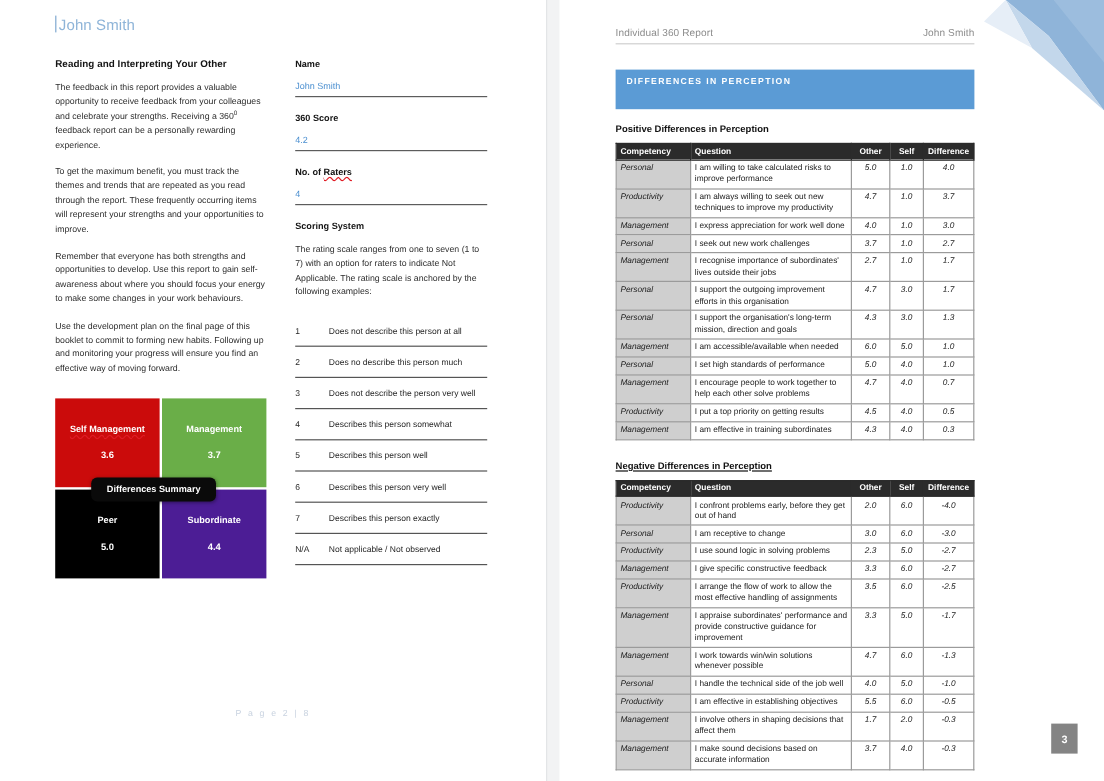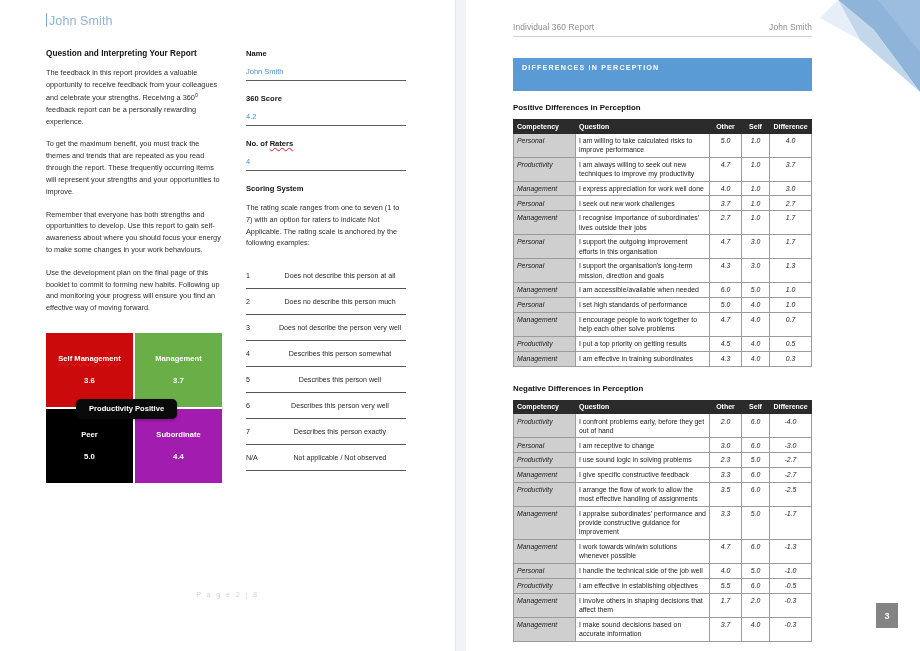--- a/index.html
+++ b/index.html
@@ -172,21 +172,21 @@
   .scale-rows { margin-top: 14px; }
   .scale-row {
     display: flex;
     align-items: flex-start;
     font-size: 7.1px;
     color: #262626;
     border-bottom: 1.1px solid #555;
     padding: 9px 0 8px 0;
   }
   .scale-row .s-num { width: 28px; flex: 0 0 28px; }
-  .scale-row .s-txt { flex: 1; text-align: center; }
+  .scale-row .s-txt { flex: 1; }
 
   .page-footer {
     position: absolute;
     left: 0;
     right: 0;
     bottom: 52px;
     text-align: center;
     font-size: 7.3px;
     color: #c9d3e0;
     letter-spacing: 1.8px;
@@ -300,21 +300,21 @@
 <div class="viewport">
 
   <div class="page page-left">
     <div class="lp-inner">
 
       <div class="doc-title">John Smith</div>
 
       <div class="two-col">
 
         <div class="col-a">
-          <div class="sec-head">Question and Interpreting Your Report</div>
+          <div class="sec-head">Reading and Interpreting Your Other</div>
 
           <p class="body-p">
             The feedback in this report provides a valuable opportunity to receive feedback from your
             colleagues and celebrate your strengths. Receiving a 360<sup>0</sup>
             feedback report can be a personally rewarding experience.
           </p>
           <p class="body-p">To get the maximum benefit, you must track the themes and trends that are repeated as you read through the report. These frequently occurring items will represent your strengths and your opportunities to improve.</p>
           <p class="body-p">Remember that everyone has both strengths and opportunities to develop. Use this report to gain self-awareness about where you should focus your energy to make some changes in your work behaviours.</p>
           <p class="body-p">Use the development plan on the final page of this booklet to commit to forming new habits. Following up and monitoring your progress will ensure you find an effective way of moving forward.</p>
 
@@ -329,27 +329,27 @@
               <div class="quad" style="background:#6aae48">
                 <span class="q-label">Management</span>
                 <span class="q-val">3.7</span>
               </div>
 
               <div class="quad" style="background:#000000">
                 <span class="q-label">Peer</span>
                 <span class="q-val">5.0</span>
               </div>
 
-              <div class="quad" style="background:#a21caf">
+              <div class="quad" style="background:#4c1d95">
                 <span class="q-label">Subordinate</span>
                 <span class="q-val">4.4</span>
               </div>
 
             </div>
-            <div class="tooltip">Productivity Positive</div>
+            <div class="tooltip">Differences Summary</div>
           </div>
         </div>
 
         <div class="col-b">
 
           <div class="field-label">Name</div>
           <div class="field-value">John Smith</div>
 
           <div class="field-label">360 Score</div>
           <div class="field-value">4.2</div>
@@ -525,21 +525,21 @@
             <tr>
               <td class="comp">Management</td>
               <td class="q">I am effective in training subordinates</td>
               <td class="num">4.3</td>
               <td class="num">4.0</td>
               <td class="num">0.3</td>
             </tr>
           </tbody>
       </table>
 
-      <div class="tbl-title" style="margin-top:17px;">Negative Differences in Perception</div>
+      <div class="tbl-title" style="margin-top:17px;text-decoration:underline;">Negative Differences in Perception</div>
 
       <table class="diff">
         <colgroup>
             <col class="c-comp">
             <col class="c-q">
             <col class="c-o">
             <col class="c-s">
             <col class="c-d">
           </colgroup>
         <thead>

